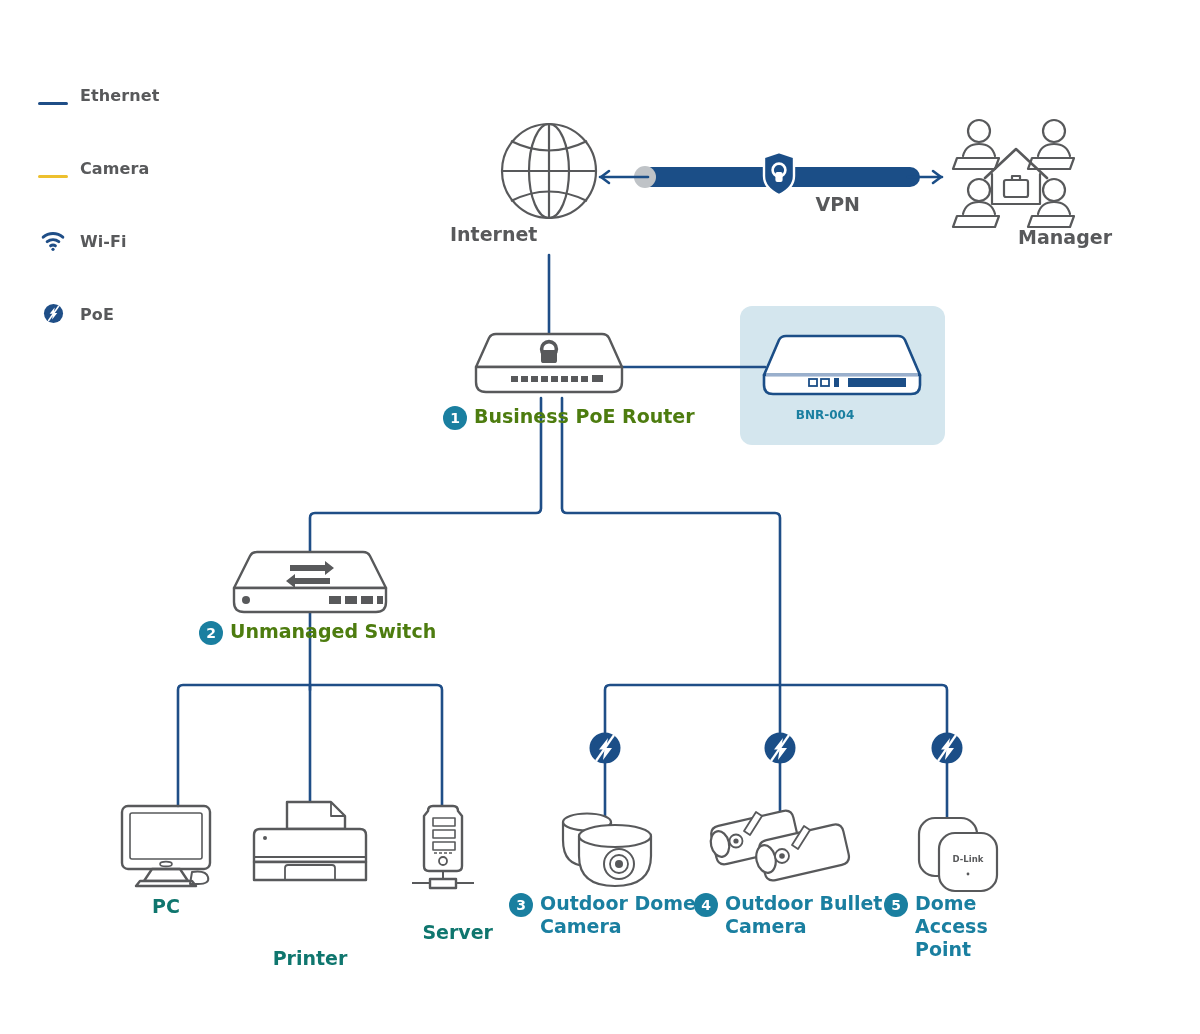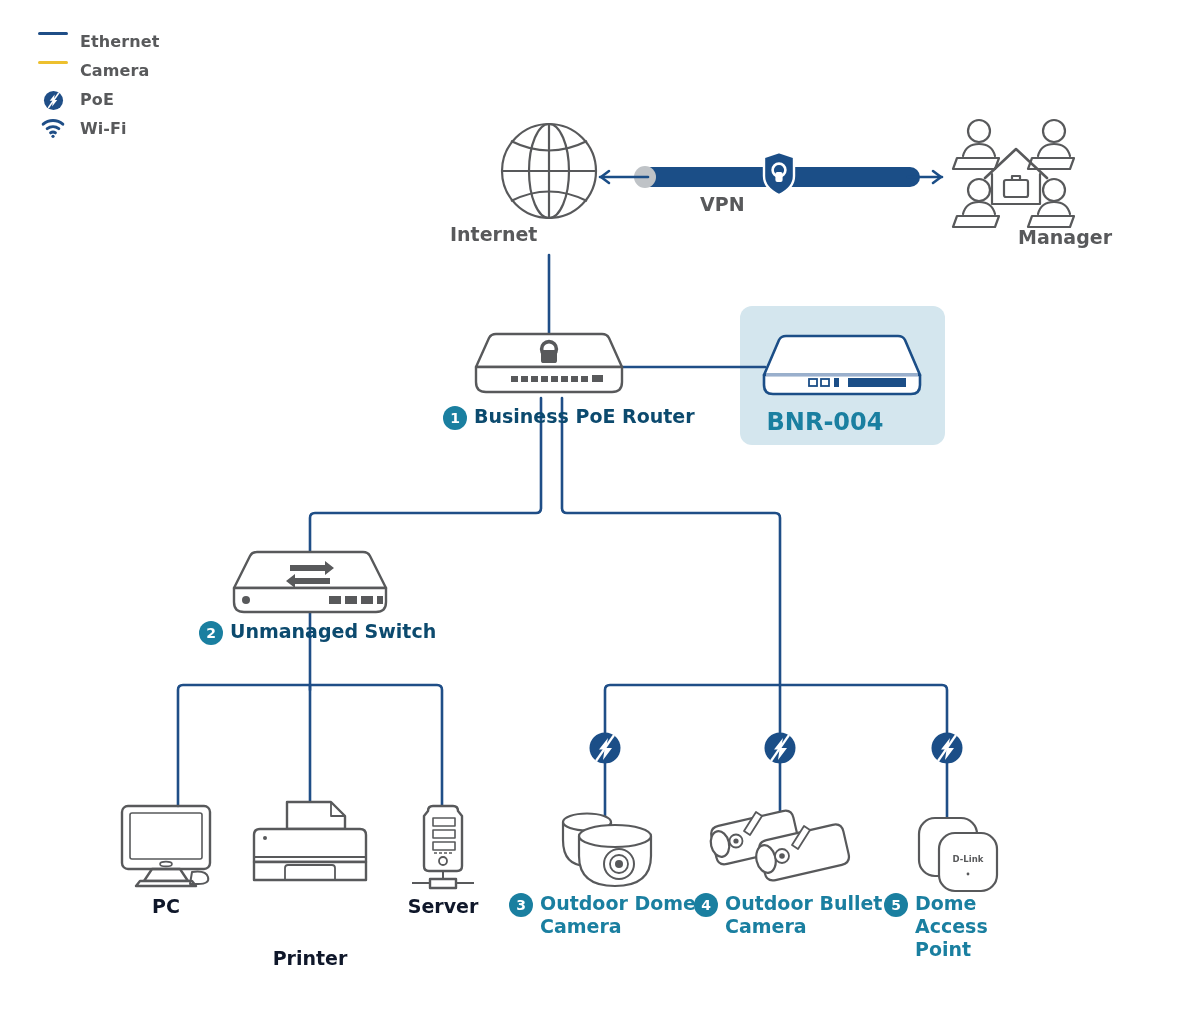--- a/index.html
+++ b/index.html
@@ -5,45 +5,45 @@
   html,body{margin:0;padding:0;background:#ffffff;}
   body{
     width:1200px;height:1034px;position:relative;overflow:hidden;
     font-family:"DejaVu Sans","Liberation Sans",sans-serif;
     background:#ffffff;
   }
   #canvas{position:absolute;left:0;top:0;width:1200px;height:1034px;}
   .lbl{position:absolute;white-space:nowrap;}
   
   .legend{position:absolute;left:36px;top:32px;width:220px;}
-  .legend-row{display:flex;align-items:flex-start;height:29px;}
+  .legend-row{display:flex;align-items:flex-end;height:29px;margin-top:44px;}
   .legend-swatch{width:34px;display:flex;align-items:center;justify-content:center;margin-right:10px;}
   .legend-text{font-size:16px;color:#58595b;font-weight:600;letter-spacing:.1px;}
   .line-eth{display:block;width:30px;height:3px;background:#1f4e87;border-radius:2px;}
   .line-fib{display:block;width:30px;height:3px;background:#edc02e;border-radius:2px;}
   
-  .cap-grey{font-size:19px;color:#0f172a;font-weight:600;text-align:center;}
+  .cap-grey{font-size:19px;color:#0f766e;font-weight:600;text-align:center;}
   .cap-teal{font-size:19px;color:#1a7fa0;font-weight:700;text-align:left;line-height:23px;}
   .numcap{position:absolute;display:flex;align-items:flex-start;}
   .numbadge{
     width:24px;height:24px;border-radius:50%;background:#1a7fa0;color:#fff;
     font-size:14px;font-weight:700;display:flex;align-items:center;justify-content:center;
     flex:0 0 24px;margin-right:7px;margin-top:1px;
   }
-  .numtext{font-size:19px;color:#0c4a6e;font-weight:700;line-height:23px;}
+  .numtext{font-size:19px;color:#4d7c0f;font-weight:700;line-height:23px;}
   
   .prodcard{
     position:absolute;left:740px;top:306px;width:205px;height:139px;
     background:#d4e6ee;border-radius:12px;
   }
   .prodname{
     position:absolute;left:740px;top:408px;width:170px;text-align:center;
-    font-size:24px;color:#1a7fa0;font-weight:700;
+    font-size:12px;color:#1a7fa0;font-weight:700;
   }
-  .vpnlabel{position:absolute;left:700px;top:193px;width:160px;text-align:left;font-size:19px;color:#58595b;font-weight:600;}
+  .vpnlabel{position:absolute;left:700px;top:193px;width:160px;text-align:right;font-size:19px;color:#58595b;font-weight:600;}
   .mgr{position:absolute;left:912px;top:226px;width:200px;text-align:right;font-size:19px;color:#58595b;font-weight:600;}
   .inet{position:absolute;left:450px;top:223px;width:200px;text-align:left;font-size:19px;color:#58595b;font-weight:600;}
 </style>
 </head>
 <body>
 
 <div class="legend">
   <div class="legend-row">
     <span class="legend-swatch">
         <i class="line-eth"></i>
@@ -51,38 +51,38 @@
     <span class="legend-text">Ethernet</span>
   </div>
   <div class="legend-row">
     <span class="legend-swatch">
         <i class="line-fib"></i>
       </span>
     <span class="legend-text">Camera</span>
   </div>
   <div class="legend-row">
     <span class="legend-swatch">
-      <svg width="21" height="21" viewBox="0 0 22 22">
-        <circle cx="11" cy="11" r="10" fill="#1f4e87"></circle>
-        <path d="M16.5 3.2 L5.5 18.8" stroke="#ffffff" stroke-width="1.6"></path>
-        <path d="M12.2 4.6 L7.0 11.2 L10.3 11.2 L9.6 17.4 L14.9 10.6 L11.5 10.6 Z" fill="#ffffff"></path>
-      </svg>
-    </span>
-    <span class="legend-text">PoE</span>
-  </div>
-  <div class="legend-row">
-    <span class="legend-swatch">
       <svg width="24" height="19" viewBox="0 0 24 19">
         <path d="M2.2 5.2 A15 15 0 0 1 21.8 5.2" stroke="#1f4e87" stroke-width="3" fill="none" stroke-linecap="round"></path>
         <path d="M6.2 9.6 A9.6 9.6 0 0 1 17.8 9.6" stroke="#1f4e87" stroke-width="3" fill="none" stroke-linecap="round"></path>
         <path d="M9.6 13.8 A4.6 4.6 0 0 1 14.4 13.8" stroke="#1f4e87" stroke-width="3" fill="none" stroke-linecap="round"></path>
         <circle cx="12" cy="17.3" r="1.6" fill="#1f4e87"></circle>
       </svg>
     </span>
     <span class="legend-text">Wi-Fi</span>
+  </div>
+  <div class="legend-row">
+    <span class="legend-swatch">
+      <svg width="21" height="21" viewBox="0 0 22 22">
+        <circle cx="11" cy="11" r="10" fill="#1f4e87"></circle>
+        <path d="M16.5 3.2 L5.5 18.8" stroke="#ffffff" stroke-width="1.6"></path>
+        <path d="M12.2 4.6 L7.0 11.2 L10.3 11.2 L9.6 17.4 L14.9 10.6 L11.5 10.6 Z" fill="#ffffff"></path>
+      </svg>
+    </span>
+    <span class="legend-text">PoE</span>
   </div>
 </div>
 
 <div class="prodcard"></div>
 <div class="prodname">BNR-004</div>
 
 <svg id="canvas" viewBox="0 0 1200 1034">
   <defs>
     <g id="g-outline"></g>
   </defs>
@@ -298,21 +298,21 @@
   <span class="numtext">Business PoE Router</span>
 </div>
 
 <div class="numcap" style="left:199px;top:620px;">
   <span class="numbadge">2</span>
   <span class="numtext">Unmanaged Switch</span>
 </div>
 
 <div class="lbl cap-grey" style="left:116px;top:895px;width:100px;">PC</div>
 <div class="lbl cap-grey" style="left:260px;top:947px;width:100px;">Printer</div>
-<div class="lbl cap-grey" style="left:393px;top:895px;width:100px;">Server</div>
+<div class="lbl cap-grey" style="left:393px;top:921px;width:100px;text-align:right;">Server</div>
 
 <div class="numcap" style="left:509px;top:892px;">
   <span class="numbadge">3</span>
   <span class="cap-teal">
     <span>Outdoor Dome</span><br>
     <span>Camera</span>
   </span>
 </div>
 
 <div class="numcap" style="left:694px;top:892px;">

